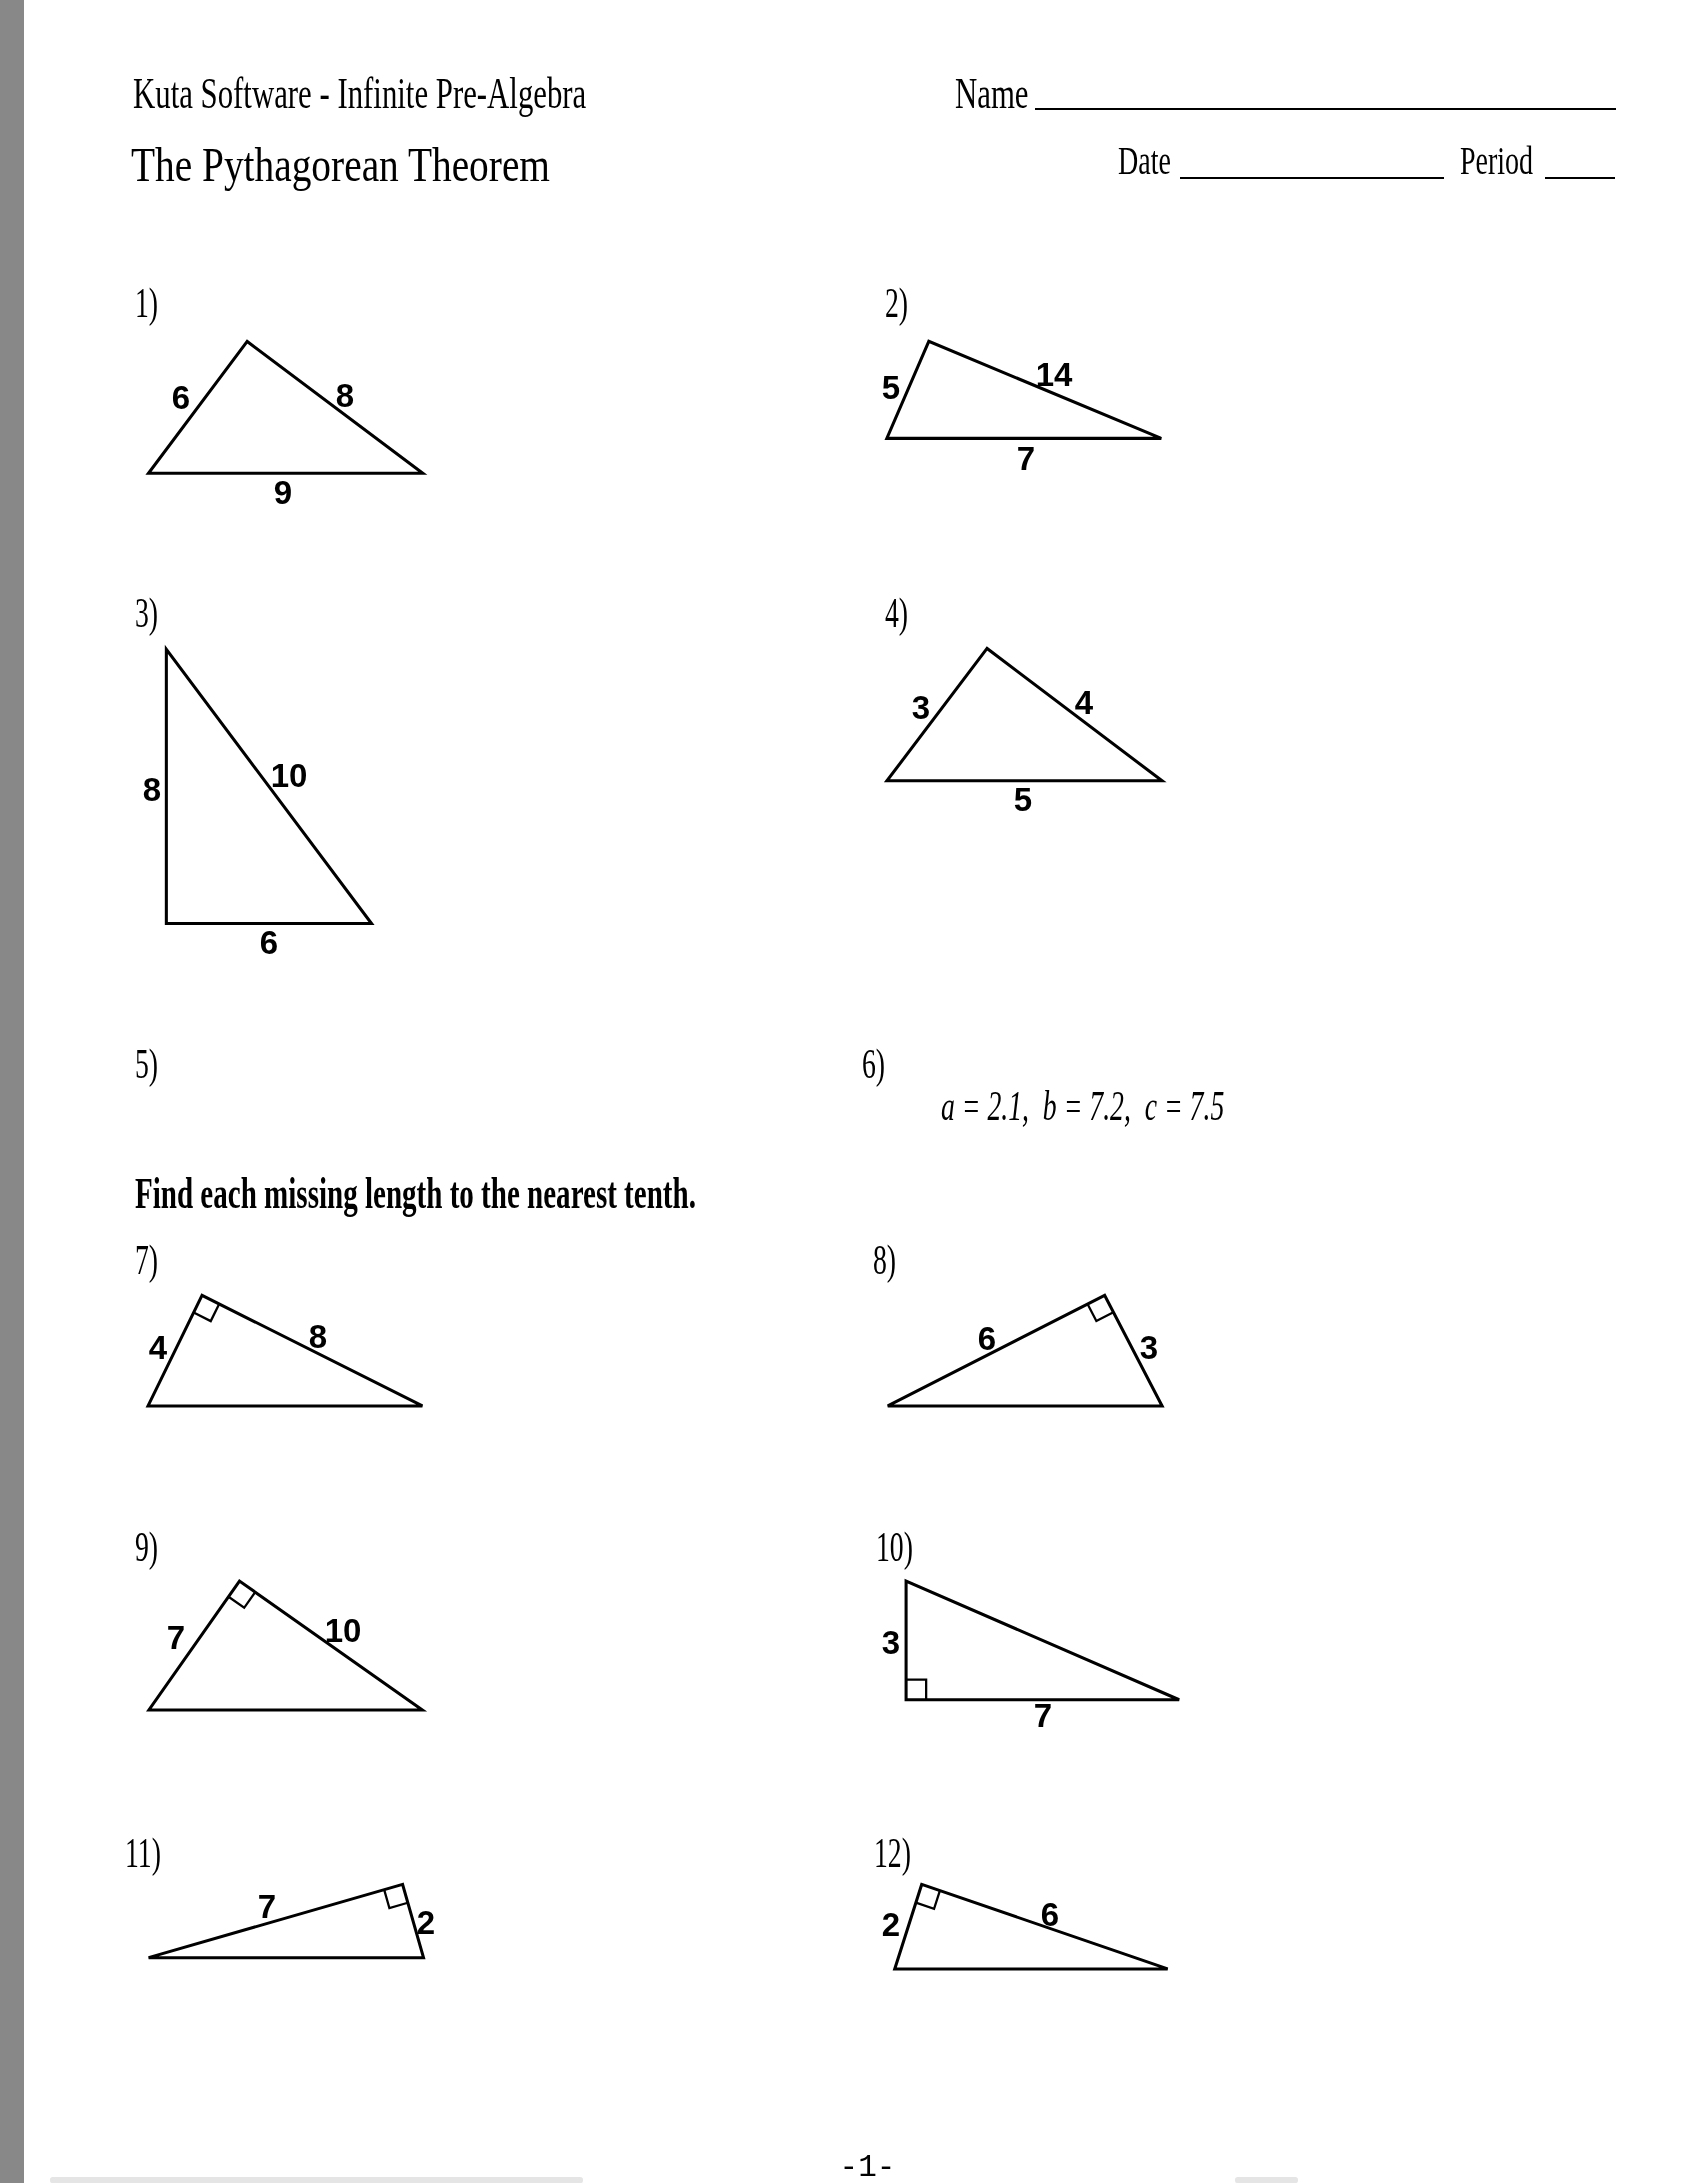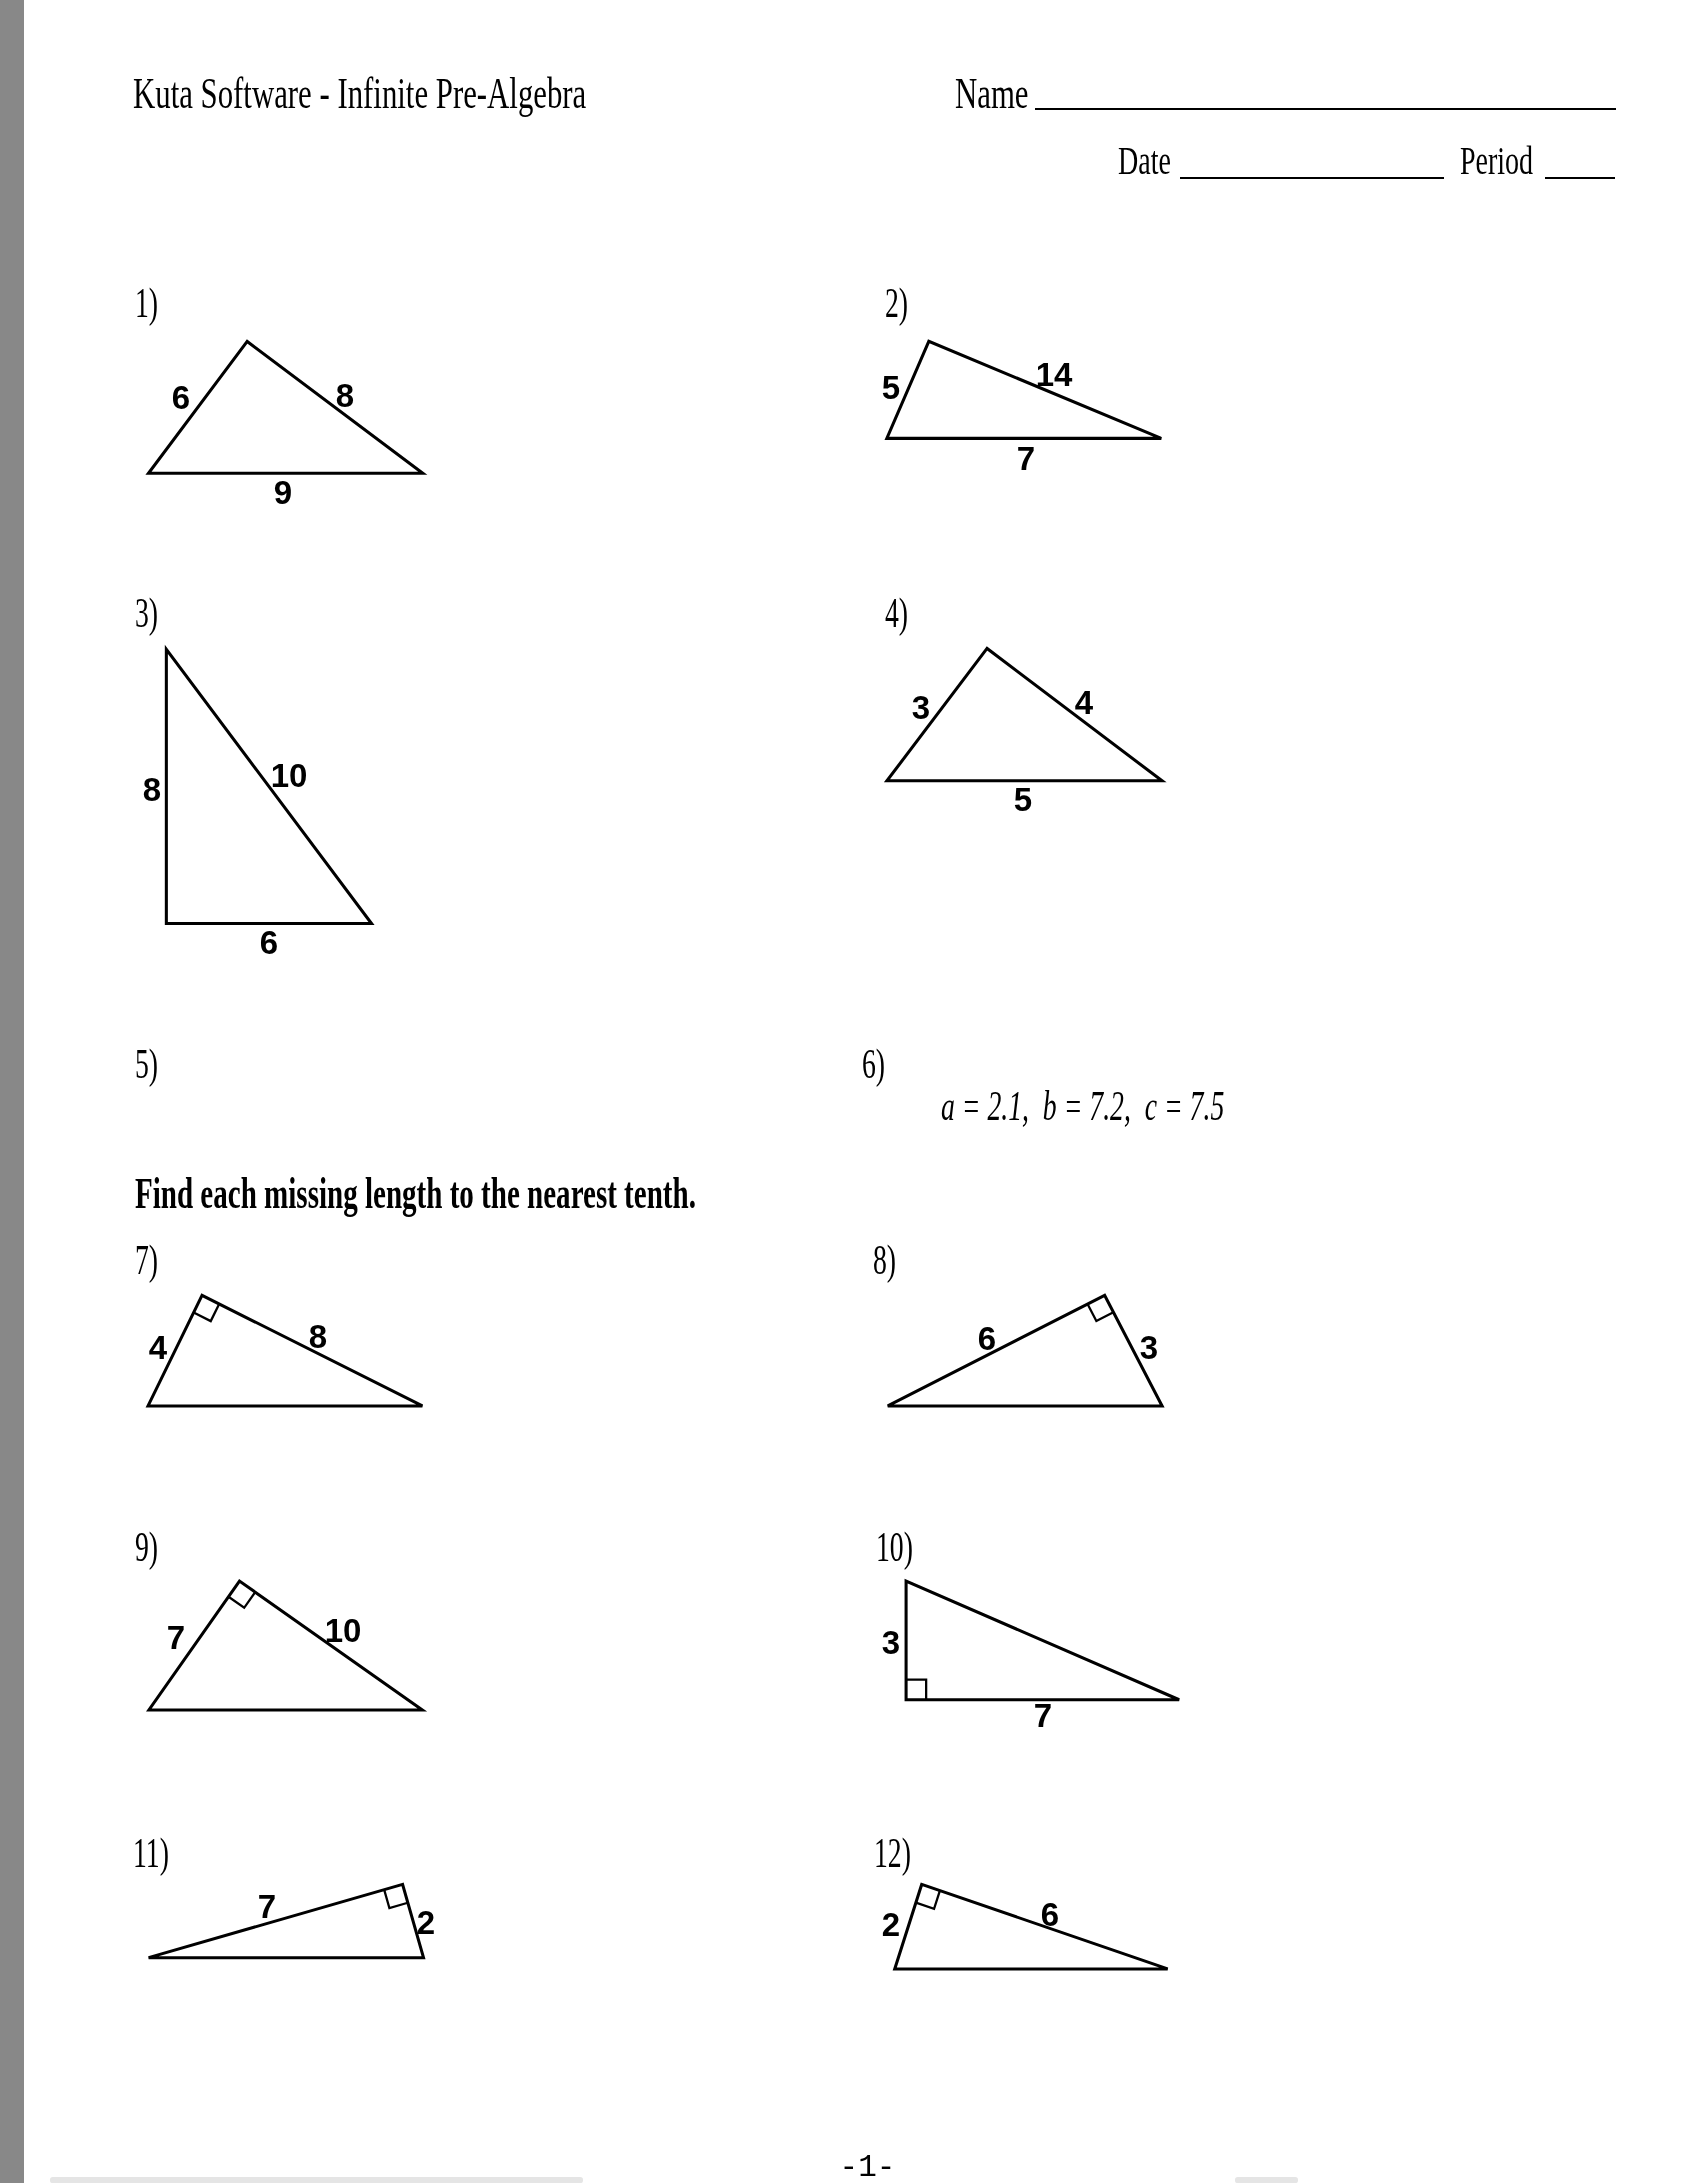--- a/index.html
+++ b/index.html
@@ -39,20 +39,23 @@
 <div id="page">
 
   <div class="abs h1" style="left:109px;top:72px;">
     <span class="cond70">Kuta Software - Infinite Pre-Algebra</span>
   </div>
   <div class="abs h1" style="left:931px;top:72px;">
     <span class="cond70">Name</span>
   </div>
   <div class="uline" style="left:1011px;top:79px;width:581px;height:29px;"></div>
 
+  <div class="abs h2" style="left:107px;top:141px;">
+    <span class="title-cond">The Pythagorean Theorem</span>
+  </div>
 
   <div class="abs" style="left:1094px;top:141px;font-size:40px;">
     <span class="cond70">Date</span>
   </div>
   <div class="uline" style="left:1156px;top:148px;width:264px;height:29px;"></div>
   <div class="abs" style="left:1436px;top:141px;font-size:40px;">
     <span class="cond70">Period</span>
   </div>
   <div class="uline" style="left:1521px;top:148px;width:70px;height:29px;"></div>
 
@@ -145,21 +148,21 @@
   <div class="abs num" style="left:852px;top:1526px;">
     <span class="cond">10)</span>
   </div>
   <svg class="figure" style="left:869px;top:1568px;" width="301" height="144" viewBox="0 0 345 165">
     <polygon points="15,15 15,151 328,151"></polygon>
     <path class="marker" d="M15 128 L38 128 L38 151"></path>
   </svg>
   <div class="tri-label" style="left:867px;top:1642px;">3</div>
   <div class="tri-label" style="left:1019px;top:1715px;">7</div>
 
-  <div class="abs num" style="left:109px;top:1832px;">
+  <div class="abs num" style="left:101px;top:1832px;">
     <span class="cond">11)</span>
   </div>
   <svg class="figure" style="left:114px;top:1873px;" width="297" height="96" viewBox="0 0 340 110">
     <polygon points="303,13 12,97 327,97"></polygon>
     <path class="marker" d="M281.9 19.1 L287.9 40.2 L309 34.1"></path>
   </svg>
   <div class="tri-label" style="left:243px;top:1906px;">7</div>
   <div class="tri-label" style="left:402px;top:1922px;">2</div>
 
   <div class="abs num" style="left:850px;top:1832px;">

